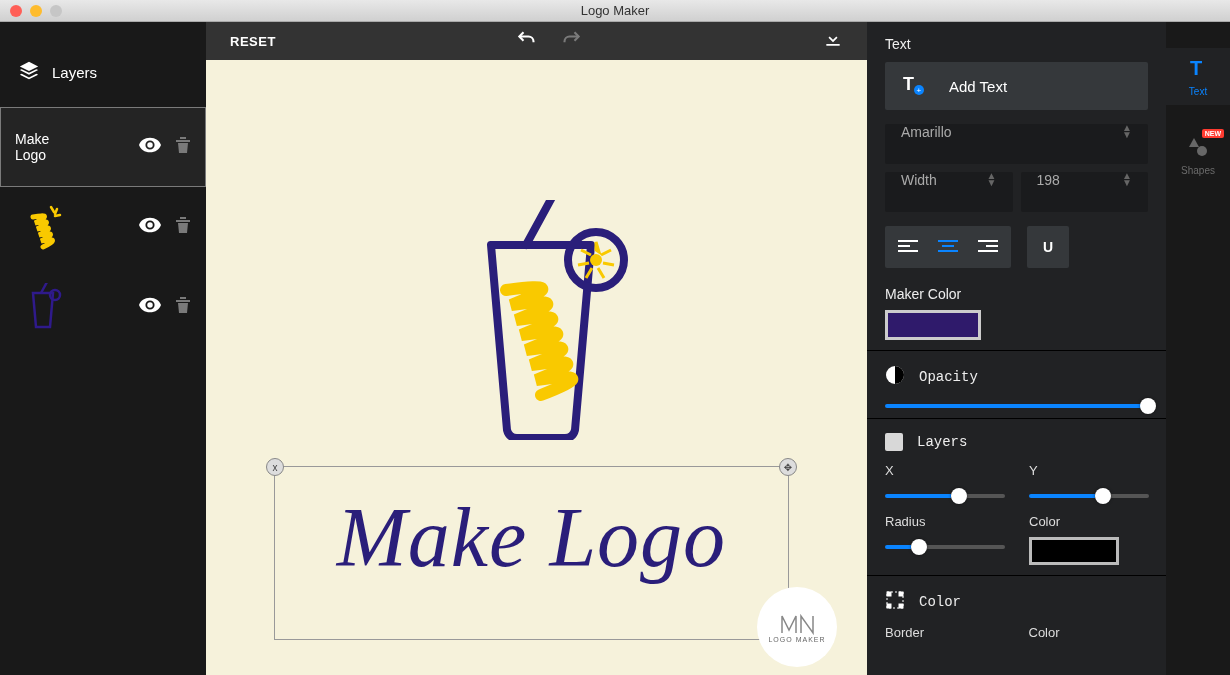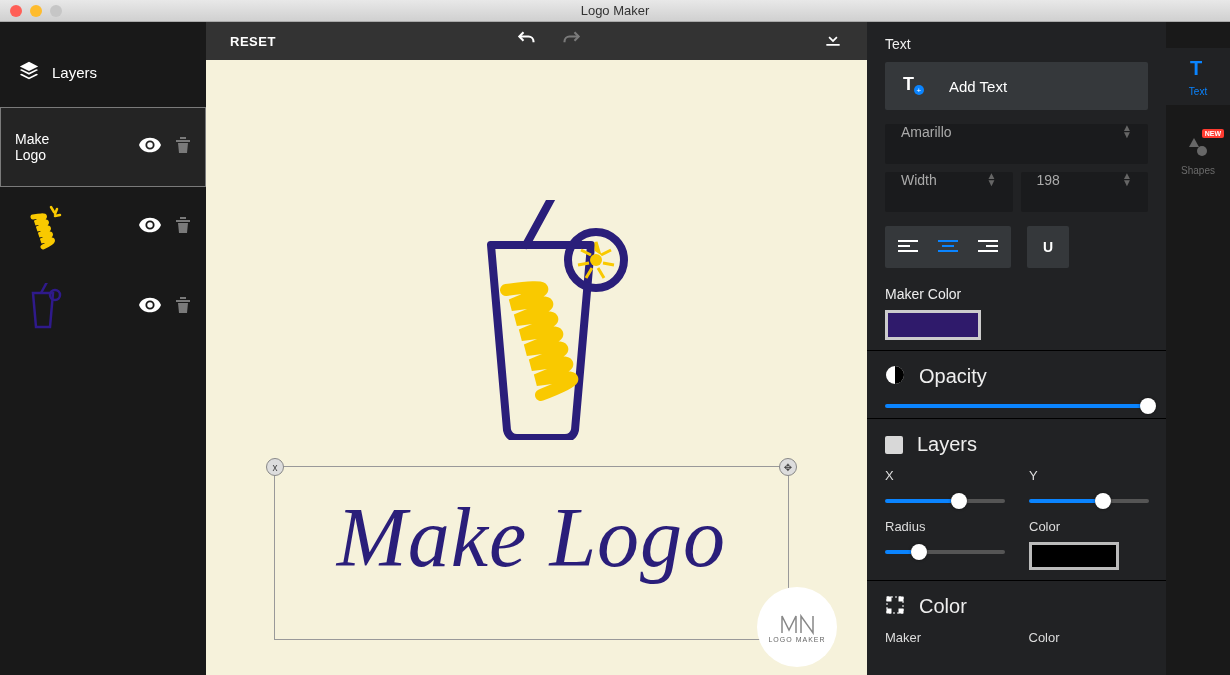--- a/index.html
+++ b/index.html
@@ -45,21 +45,21 @@
 .addtext span { font-size:15px; color:#fff; }
 .selrow { background:#1a1b1d; height:40px; display:flex; align-items:flex-start; justify-content:space-between; padding:0 16px; margin-top:14px; border-radius:2px; color:#aaa; font-size:14px; }
 .row2 { display:flex; gap:8px; margin-top:8px; }
 .row2 .selrow { flex:1; margin-top:0; }
 .alignrow { display:flex; gap:16px; margin-top:14px; }
 .aligngrp { background:#35383b; display:flex; border-radius:2px; padding:6px; gap:6px; }
 .albtn { width:34px; height:30px; display:flex; align-items:center; justify-content:center; cursor:pointer; border-radius:2px; }
 .ubox { background:#35383b; width:42px; height:42px; display:flex; align-items:center; justify-content:center; cursor:pointer; border-radius:2px; font-weight:600; color:#fff; }
 .colorwell { width:96px; height:30px; background:#2f1a6b; border:3px solid #ccc; cursor:pointer; margin-top:8px; }
 .rowico { display:flex; align-items:center; gap:14px; }
-.rowico .lbl { font-size:20px; }
+.rowico .lbl { font-size:14px;font-family:Liberation Mono, monospace; }
 .slider { height:4px; background:#0a84ff; border-radius:2px; position:relative; margin-top:16px; }
 .slider .knob { position:absolute; width:16px; height:16px; background:#fff; border-radius:50%; top:-6px; box-shadow:0 0 3px rgba(0,0,0,.5); cursor:pointer; }
 .grid2 { display:flex; gap:24px; }
 .grid2 > div { flex:1; }
 .grid2 .lbl { font-size:13px; color:#ddd; }
 .shortslider { width:120px; }
 .cbox { width:18px; height:18px; background:#d8d8d8; border-radius:2px; }
 .colorbox { width:90px; height:28px; background:#000; border:3px solid #bbb; margin-top:8px; cursor:pointer; }
 
 .tabs { width:64px; background:#191919; display:flex; flex-direction:column; align-items:center; padding-top:26px; gap:22px; }
@@ -320,21 +320,21 @@
               <rect x="2" y="2" width="16" height="16" stroke-dasharray="2 2"></rect>
               <rect x="2" y="2" width="4" height="4" fill="#fff"></rect>
               <rect x="14" y="2" width="4" height="4" fill="#fff"></rect>
               <rect x="2" y="14" width="4" height="4" fill="#fff"></rect>
               <rect x="14" y="14" width="4" height="4" fill="#fff"></rect>
             </svg></span>
         <span class="lbl">Color</span>
       </div>
       <div class="grid2" style="margin-top:12px">
         <div>
-            <div class="lbl">Maker</div>
+            <div class="lbl">Border</div>
           </div>
         <div>
             <div class="lbl">Color</div>
           </div>
       </div>
     </div>
   </div>
 
   <div class="tabs">
     <div class="tab active">

